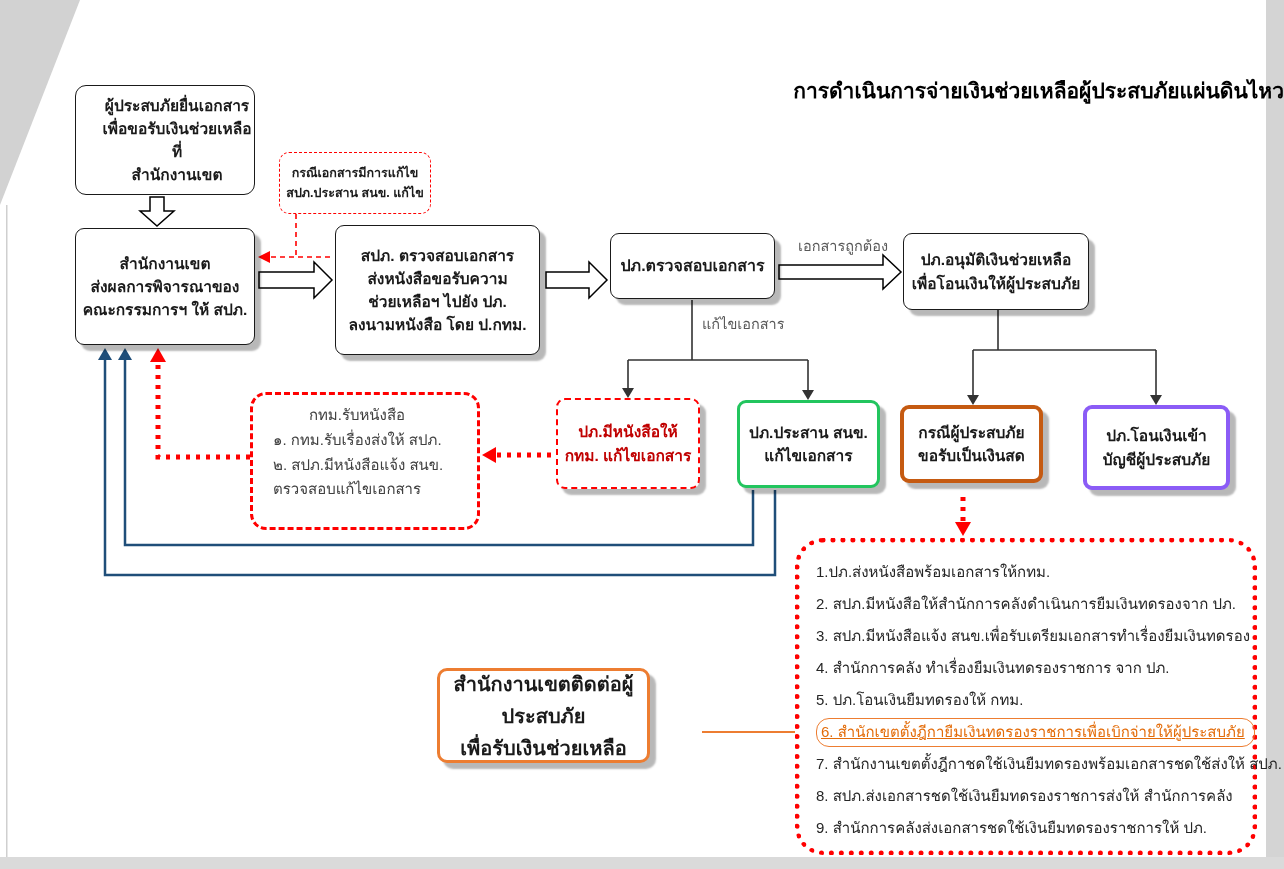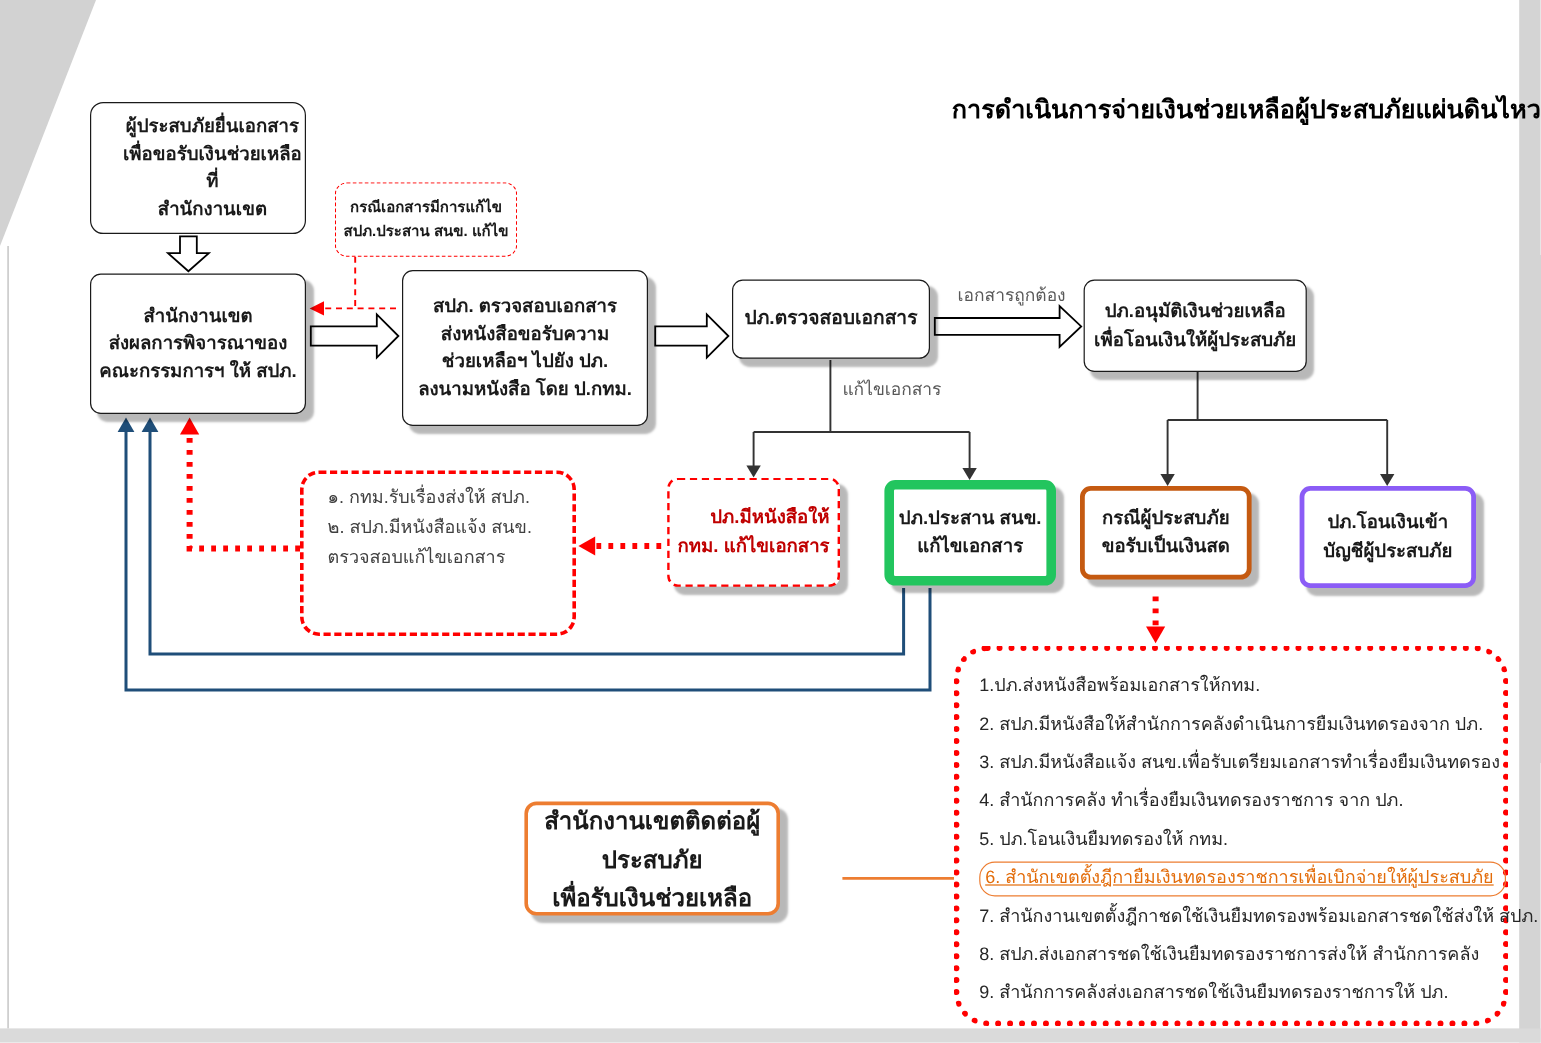--- a/index.html
+++ b/index.html
@@ -16,21 +16,21 @@
     display:flex;align-items:center;justify-content:center;text-align:center;
     white-space:pre-line;font-size:15.5px;line-height:1.5;font-weight:600;
     box-sizing:border-box;
   }
   .shadow{box-shadow:6px 6px 2px rgba(0,0,0,.28);}
   .dash-note{
     border:1.6px dashed #ff0000;border-radius:10px;font-size:12.5px;font-weight:bold;
     line-height:1.6;
   }
   .red-dash-box{border:2px dashed #ff0000;color:#c00000;}
-  .blue-box{border:8px solid #22c55e;}
+  .blue-box{border:3px solid #22c55e;}
   .brown-box{border:4px solid #c55a11;}
   .yellow-box{border:4px solid #8b5cf6;}
   .bma-box{
     position:absolute;border:3px dashed #ff0000;border-radius:16px;background:#fff;
     box-sizing:border-box;font-size:15px;color:#404040;line-height:1.65;
     padding:8px 10px 6px 20px;text-align:left;
   }
   .bma-title{text-align:center;padding-right:26px;}
   .bma-items{white-space:pre-line;}
   .steps-box{
@@ -116,33 +116,34 @@
 
   <div class="box shadow" style="left:610px;top:233px;width:165px;height:66px;font-size:16px;">ปภ.ตรวจสอบเอกสาร</div>
 
   <div class="small-label" style="left:788px;top:234px;width:110px;text-align:center;">เอกสารถูกต้อง</div>
 
   <div class="box shadow" style="left:903px;top:233px;width:186px;height:77px;">ปภ.อนุมัติเงินช่วยเหลือ
 เพื่อโอนเงินให้ผู้ประสบภัย</div>
 
   <div class="small-label" style="left:702px;top:312px;width:110px;">แก้ไขเอกสาร</div>
 
-  <div class="box shadow red-dash-box" style="left:556px;top:398px;width:144px;height:91px;text-align:right;">ปภ.มีหนังสือให้
+  <div class="box shadow red-dash-box" style="left:556px;top:398px;width:144px;height:91px;">ปภ.มีหนังสือให้
 กทม. แก้ไขเอกสาร</div>
 
   <div class="box shadow blue-box" style="left:737px;top:400px;width:143px;height:88px;">ปภ.ประสาน สนข.
 แก้ไขเอกสาร</div>
 
   <div class="box shadow brown-box" style="left:900px;top:405px;width:143px;height:78px;">กรณีผู้ประสบภัย
 ขอรับเป็นเงินสด</div>
 
   <div class="box shadow yellow-box" style="left:1083px;top:405px;width:147px;height:85px;">ปภ.โอนเงินเข้า
 บัญชีผู้ประสบภัย</div>
 
   <div class="bma-box" style="left:250px;top:392px;width:230px;height:138px;">
+    <div class="bma-title">กทม.รับหนังสือ</div>
     <div class="bma-items">๑. กทม.รับเรื่องส่งให้ สปภ.
 ๒. สปภ.มีหนังสือแจ้ง สนข.
 ตรวจสอบแก้ไขเอกสาร</div>
   </div>
 
   <div class="steps-box" style="left:795px;top:538px;width:462px;height:317px;">
     <div class="step"><span>1.ปภ.ส่งหนังสือพร้อมเอกสารให้กทม.</span></div>
     <div class="step"><span>2. สปภ.มีหนังสือให้สำนักการคลังดำเนินการยืมเงินทดรองจาก ปภ.</span></div>
     <div class="step"><span>3. สปภ.มีหนังสือแจ้ง สนข.เพื่อรับเตรียมเอกสารทำเรื่องยืมเงินทดรอง</span></div>
     <div class="step"><span>4. สำนักการคลัง ทำเรื่องยืมเงินทดรองราชการ จาก ปภ.</span></div>

